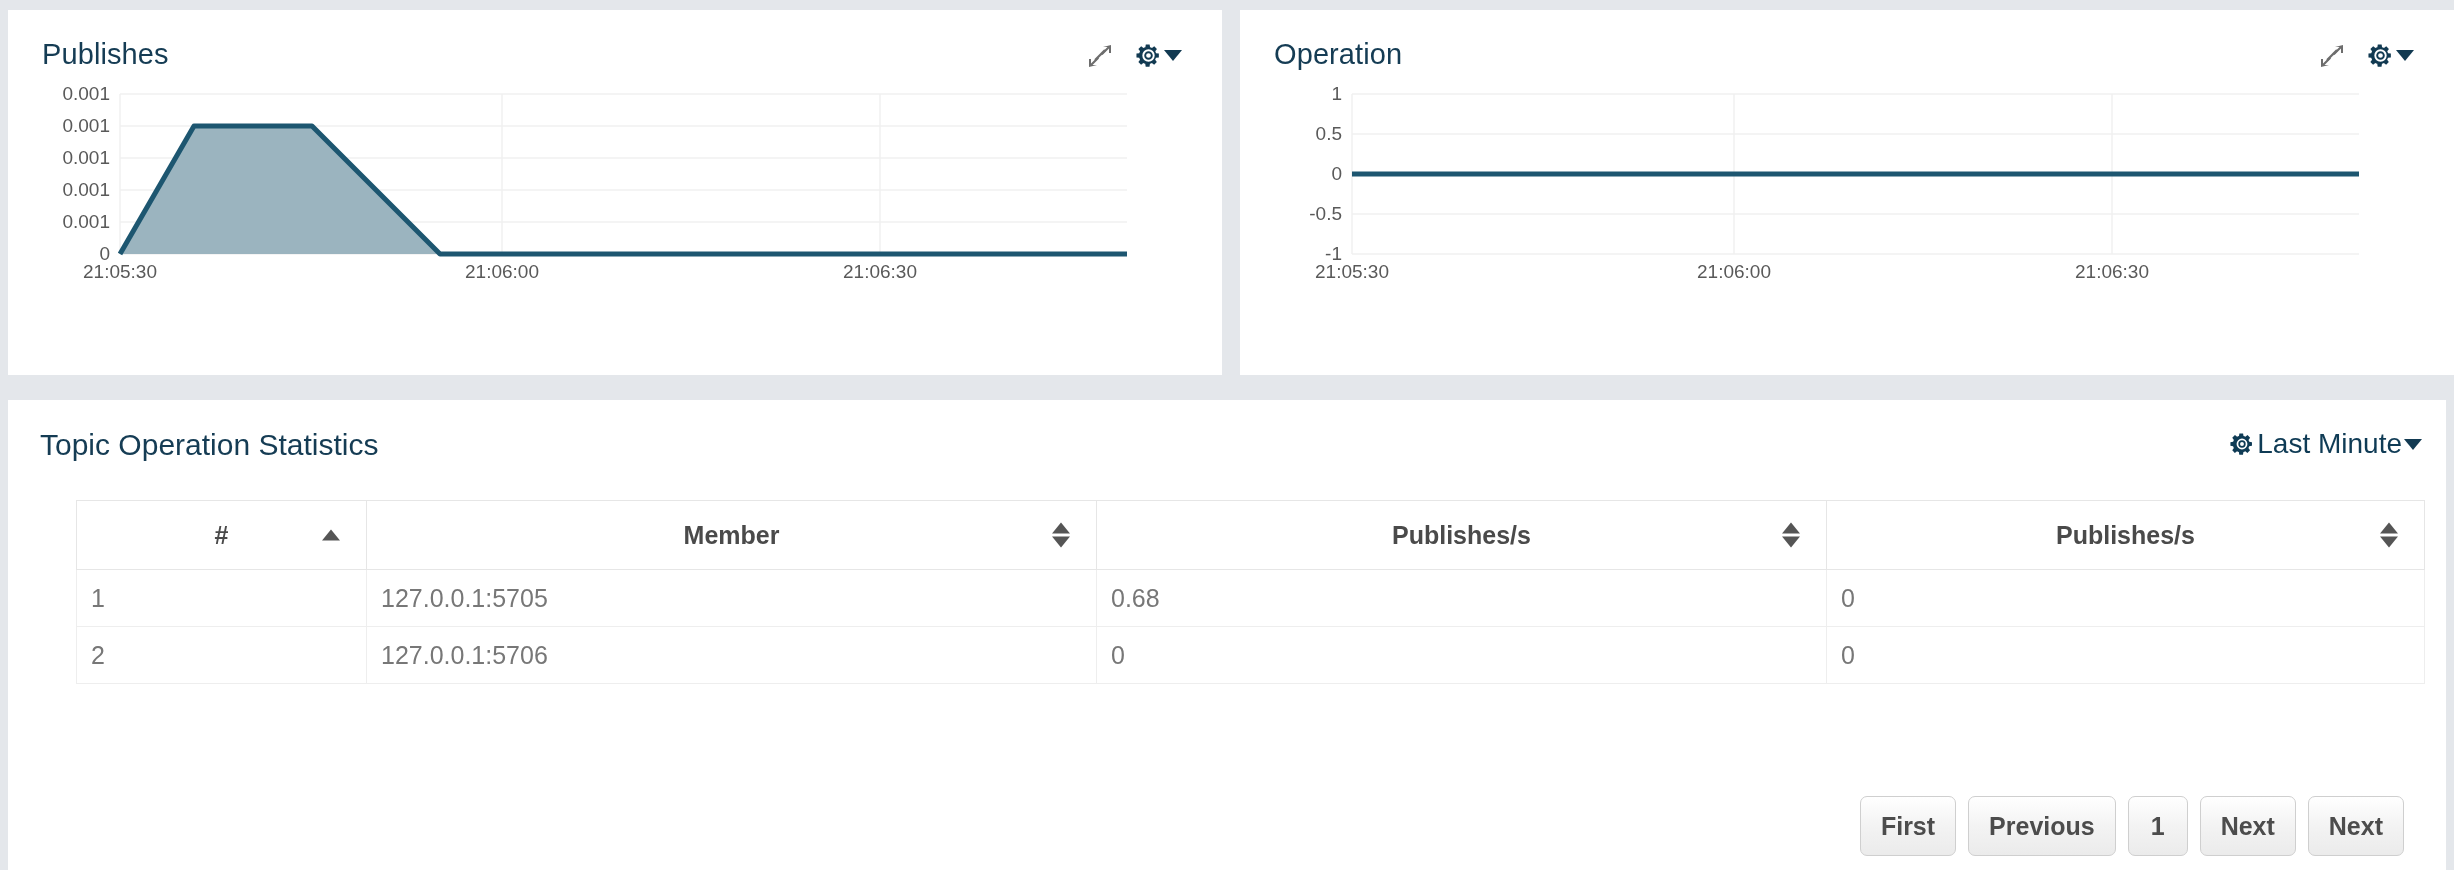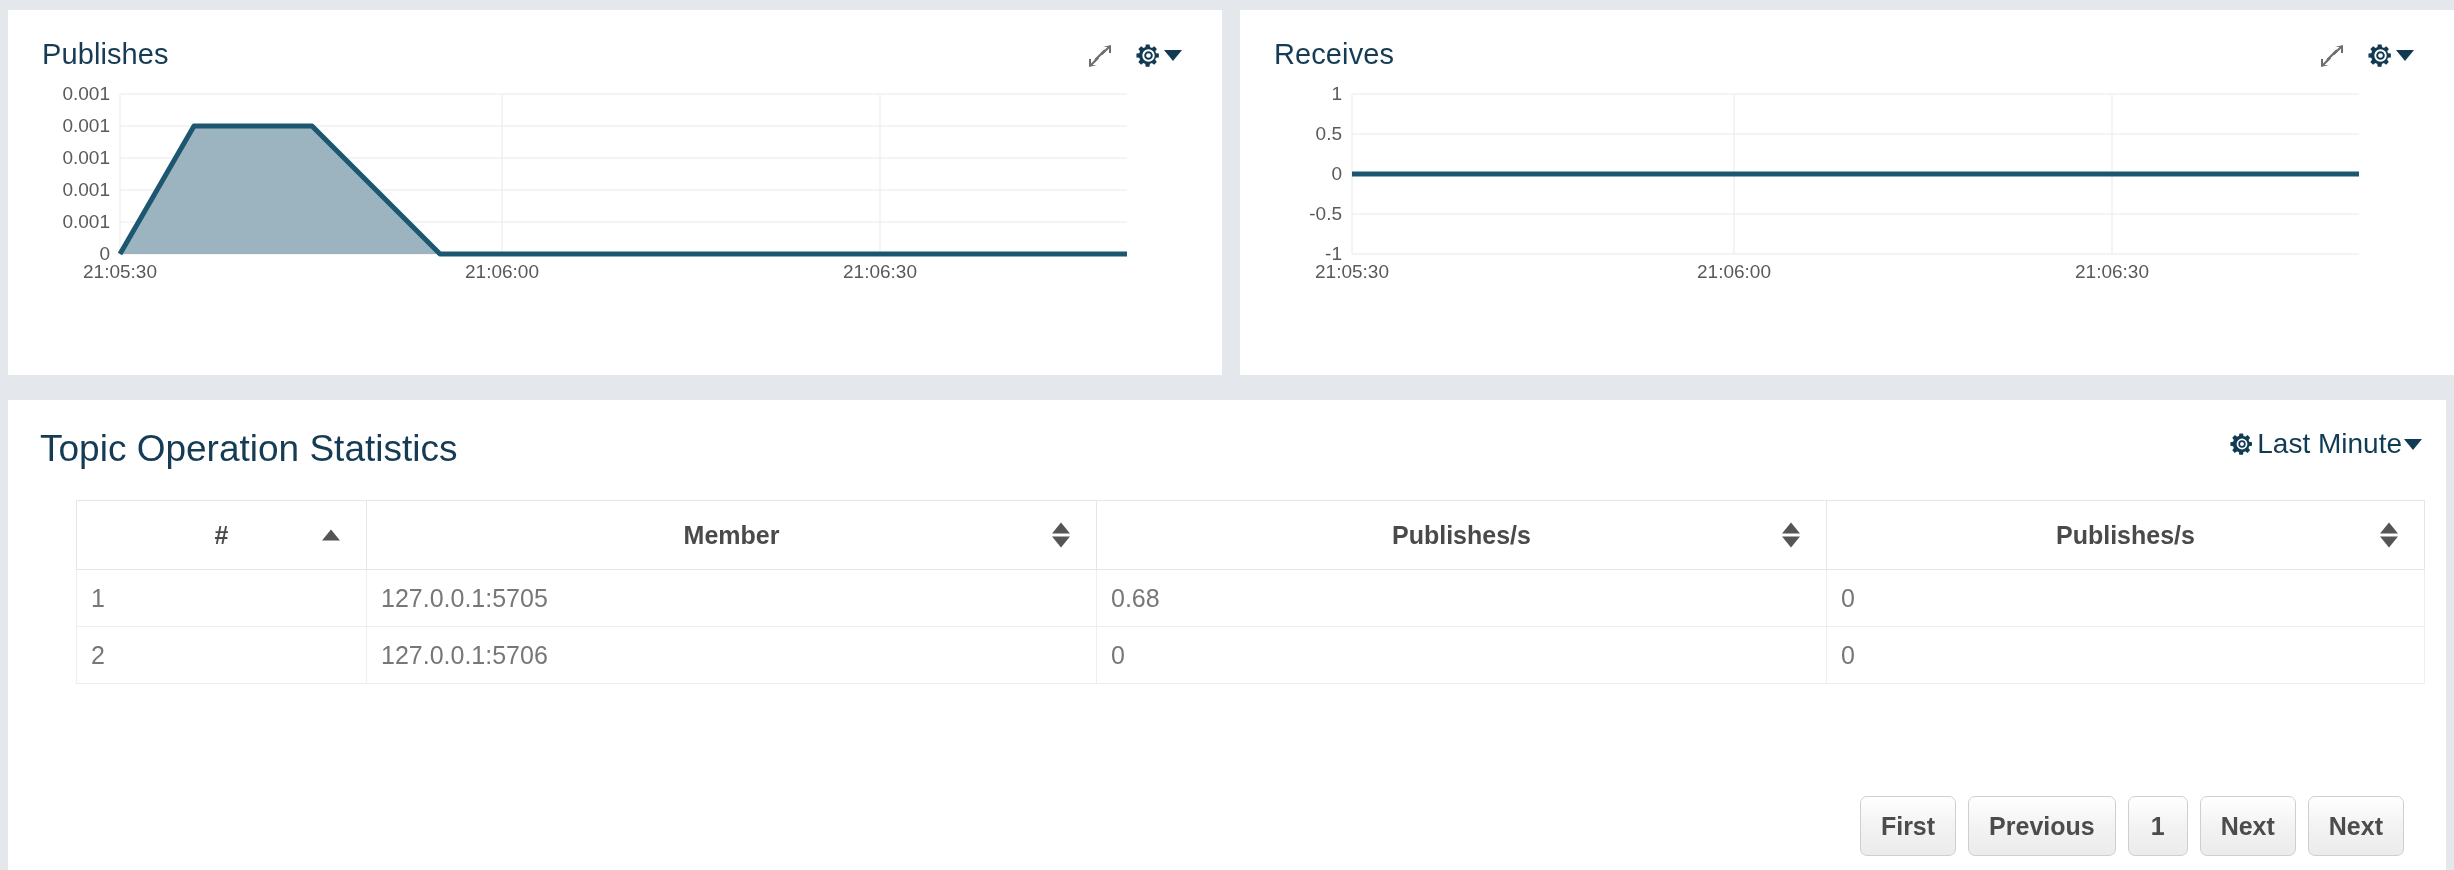--- a/index.html
+++ b/index.html
@@ -95,21 +95,21 @@
     box-sizing: border-box;
   }
   .stats-header {
     position: relative;
     height: 78px;
   }
   .stats-title {
     position: absolute;
     left: 32px;
     top: 28px;
-    font-size: 37px;
+    font-size: 30px;
     color: #153c54;
     white-space: nowrap;
   }
   .range-picker {
     position: absolute;
     right: 24px;
     top: 28px;
     display: flex;
     align-items: center;
     color: #0f3b55;
@@ -259,21 +259,21 @@
             <text x="78" y="196">21:05:30</text>
             <text x="460" y="196">21:06:00</text>
             <text x="838" y="196">21:06:30</text>
           </g>
         </svg>
       </div>
     </div>
 
     <div class="panel chart-panel">
       <div class="panel-header">
-        <div class="panel-title">Receives</div>
+        <div class="panel-title">Operation</div>
         <div class="panel-tools">
           <span class="icon-expand">
             <svg width="26" height="26" viewBox="0 0 26 26">
               <path d="M24 2 L16 2 L24 2 L24 10 L22 10 L22 5.5 L15.5 12 L14 10.5 L20.5 4 L16 4 Z" fill="#6d6d6d"></path>
               <path d="M2 24 L10 24 L2 24 L2 16 L4 16 L4 20.5 L10.5 14 L12 15.5 L5.5 22 L10 22 Z" fill="#6d6d6d"></path>
               <rect x="6" y="11" width="14" height="2.2" transform="rotate(-45 13 12)" fill="#6d6d6d"></rect>
             </svg>
           </span>
           <span class="icon-gear-wrap">
             <svg width="27" height="27" viewBox="0 0 24 24">

